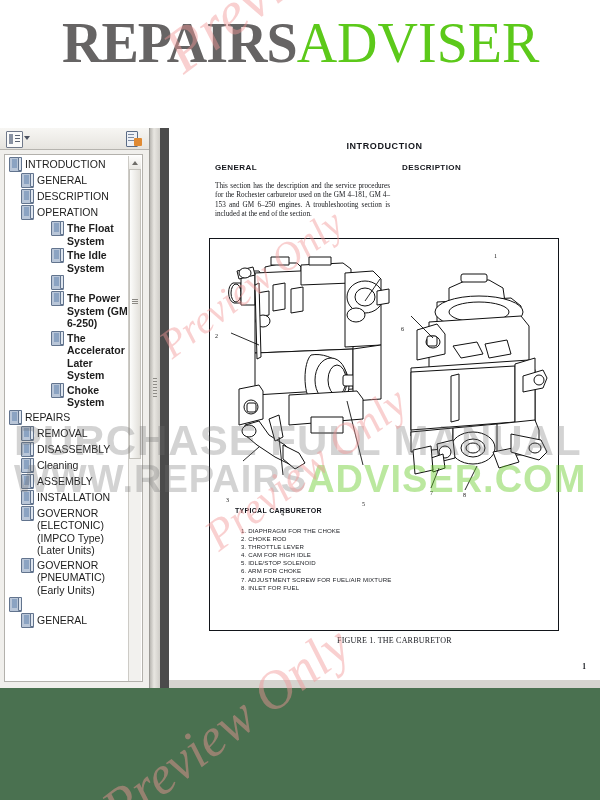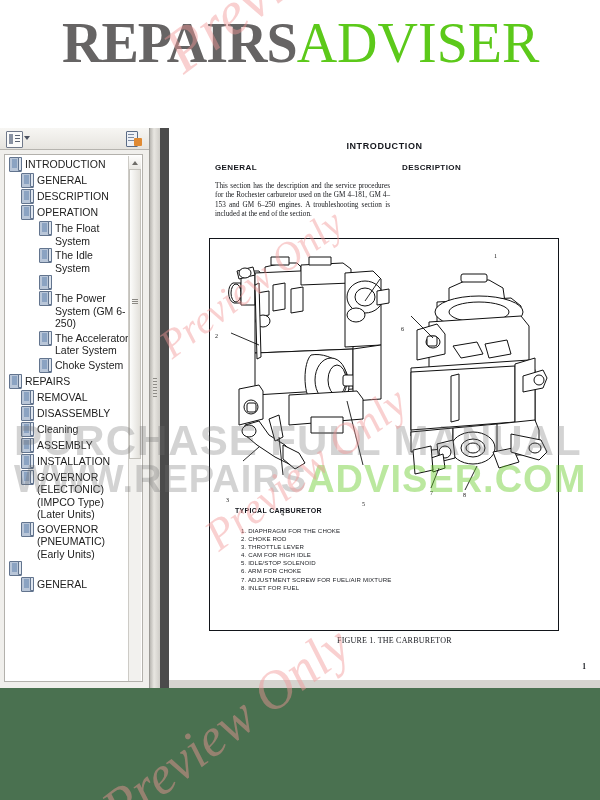--- a/index.html
+++ b/index.html
@@ -65,21 +65,21 @@
     overflow:hidden;
   }
   #tree{
     position:absolute;left:0;top:2px;width:125px;
     font-size:10.5px;color:#1d1d1d;
   }
   .node{position:relative;display:flex;align-items:flex-start;margin-bottom:1px;}
   .node .lbl{line-height:12.5px;padding-top:1px;}
   .lvl0{padding-left:4px;}
   .lvl1{padding-left:16px;}
-  .lvl2{padding-left:34px;}
+  .lvl2{padding-left:46px;font-weight:bold;}
   .expander{
     position:absolute;width:9px;height:9px;top:2px;
     border:1px solid #8e8e8e;background:#fff;box-sizing:border-box;
   }
   .expander:before{content:"";position:absolute;left:1px;top:3px;
     width:5px;height:1px;background:#333;}
   .lvl0 .expander{left:4px;}
   .lvl1 .expander{left:16px;}
   .bm-ico{
     position:relative;flex:0 0 auto;width:11px;height:13px;margin-right:3px;

